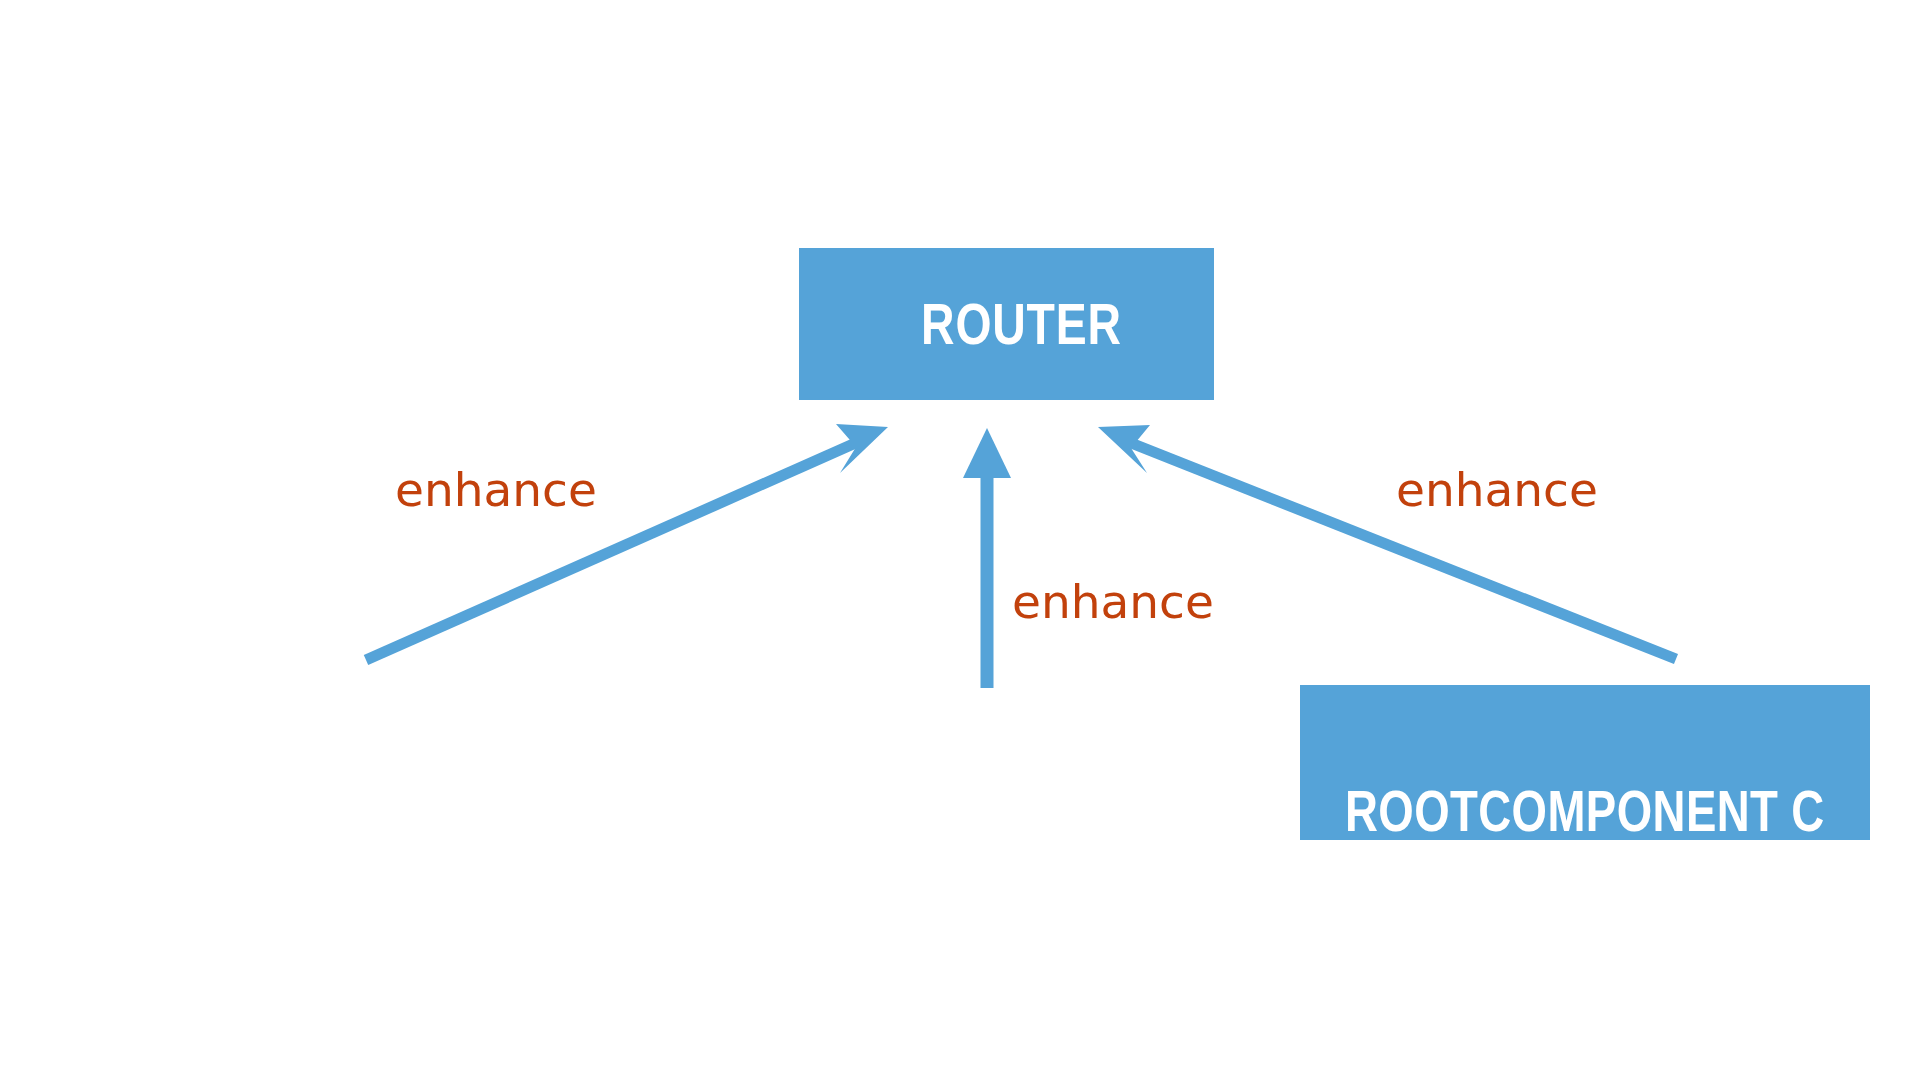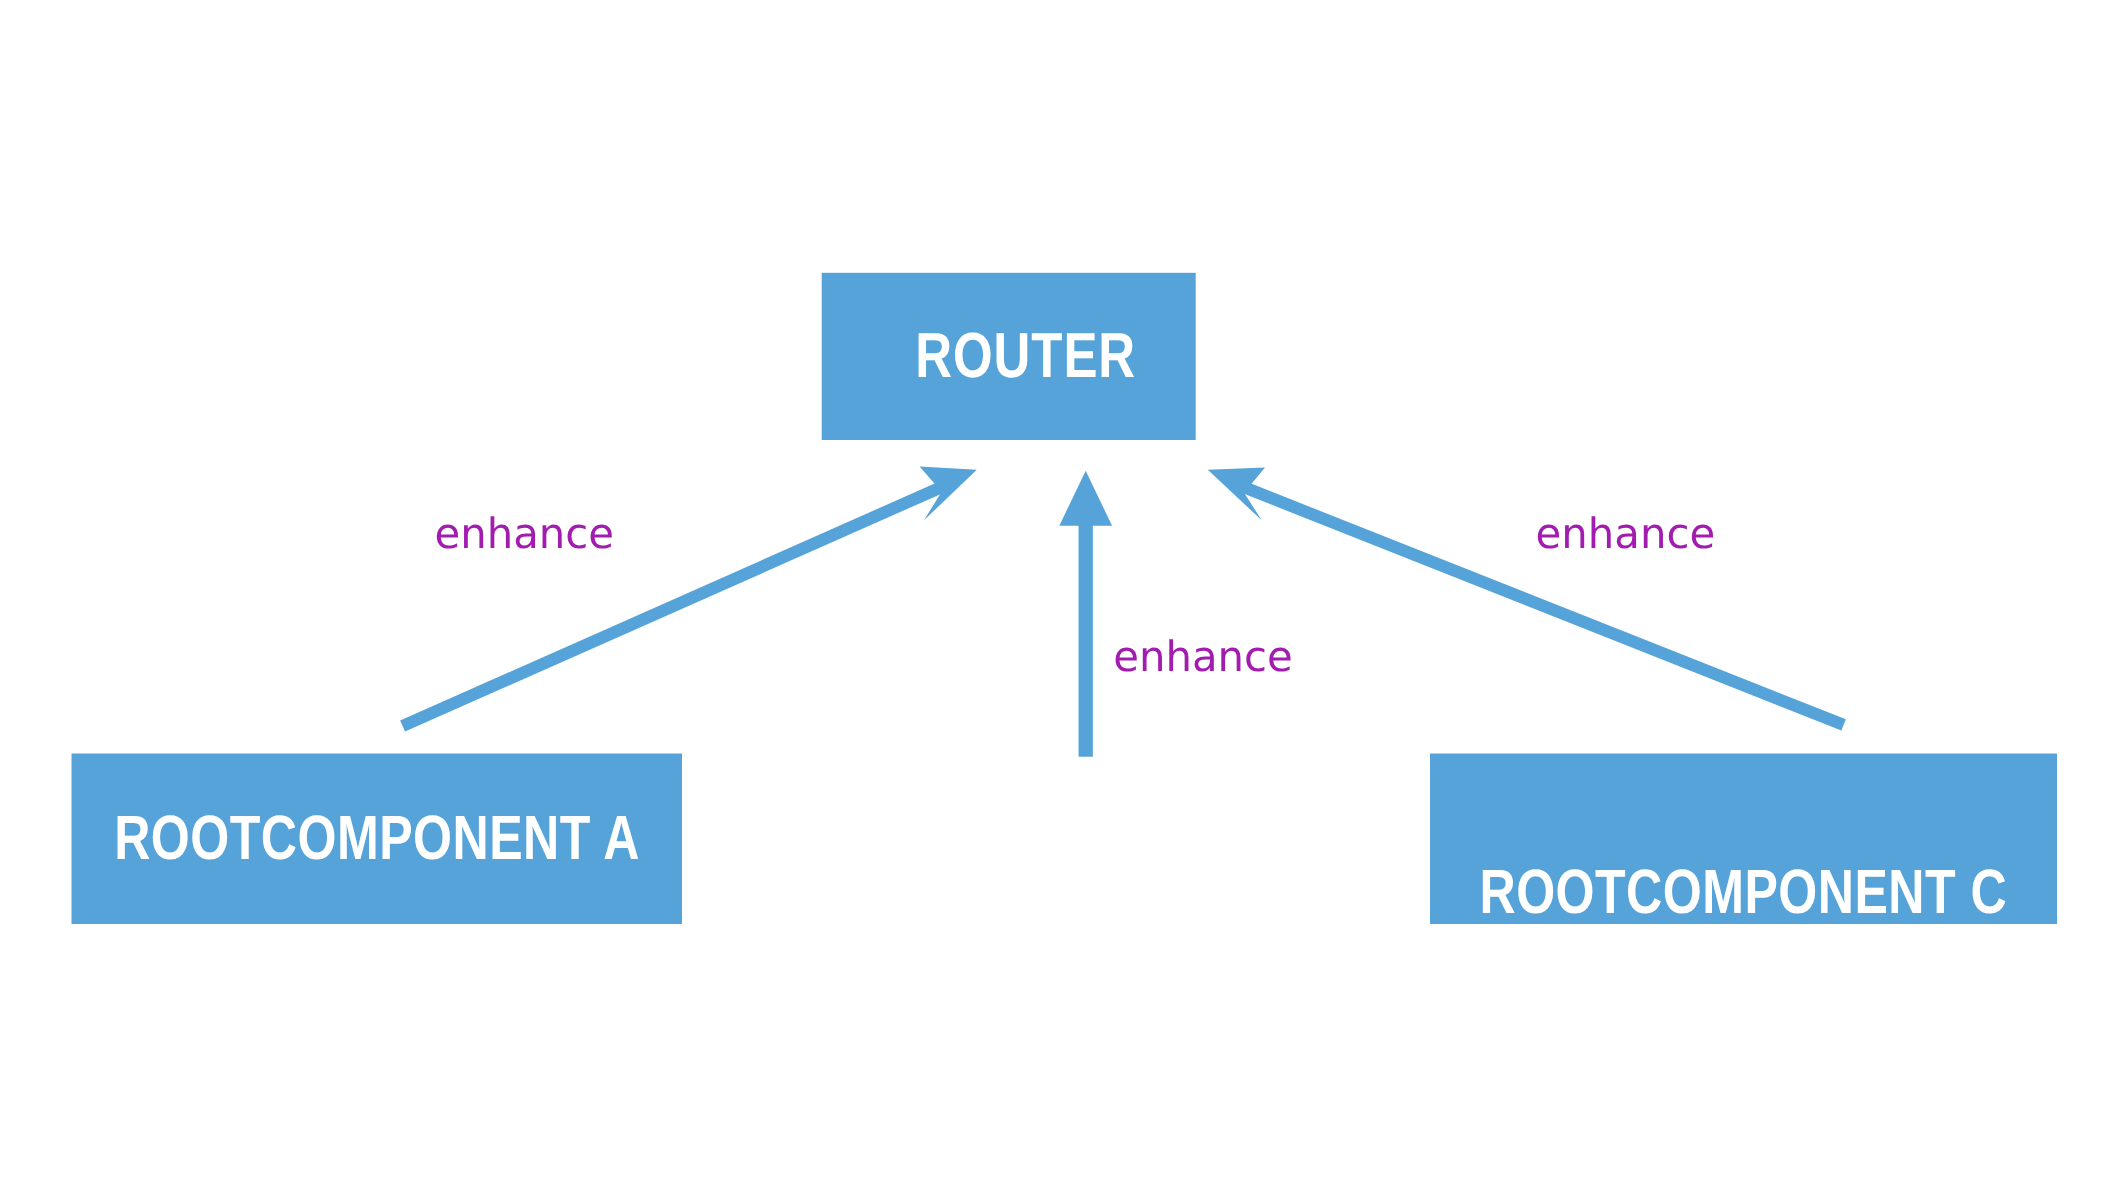--- a/index.html
+++ b/index.html
@@ -41,23 +41,23 @@
     color: #ffffff;
     font-family: "Liberation Sans Narrow", "Liberation Sans", sans-serif;
     font-weight: bold;
     letter-spacing: 0.5px;
     transform: scaleX(0.80);
     transform-origin: center center;
     white-space: nowrap;
     line-height: 1;
   }
   #node-router {
-    left: 747px;
+    left: 799px;
     top: 248px;
-    width: 340px;
+    width: 415px;
     height: 152px;
     padding-left: 30px;
   }
   #node-router .node-label {
     font-size: 58px;
     letter-spacing: 1px;
   }
   #node-rootcomponent-a {
     left: 65px;
     top: 685px;
@@ -77,24 +77,24 @@
     height: 155px;
     align-items: flex-end;
   }
   #node-rootcomponent-a .node-label,
   #node-rootcomponent-b .node-label,
   #node-rootcomponent-c .node-label {
     font-size: 57px;
   }
   .edge-label {
     position: absolute;
-    color: #a21caf;
+    color: #c2410c;
     font-family: "DejaVu Sans", sans-serif;
     font-weight: 400;
-    font-size: 38px;
+    font-size: 47px;
     line-height: 1;
     white-space: nowrap;
     letter-spacing: 0px;
   }
   #edge-label-a {
     left: 395px;
     top: 466px;
   }
   #edge-label-b {
     left: 1012px;
@@ -125,23 +125,20 @@
     <g>
       <line x1="1676" y1="659" x2="1126" y2="441" stroke="#55a3d8" stroke-width="11" stroke-linecap="butt"></line>
       <polygon points="1098,427 1150,425 1131,448 1147,473" fill="#55a3d8"></polygon>
     </g>
   </svg>
 
   <div class="node-box" id="node-router">
     <span class="node-label">ROUTER</span>
   </div>
 
-  <div class="node-box" id="node-rootcomponent-a">
-    <span class="node-label">ROOTCOMPONENT A</span>
-  </div>
 
 
   <div class="node-box" id="node-rootcomponent-c">
     <span class="node-label">ROOTCOMPONENT C</span>
   </div>
 
   <div class="edge-label" id="edge-label-a">enhance</div>
   <div class="edge-label" id="edge-label-b">enhance</div>
   <div class="edge-label" id="edge-label-c">enhance</div>
 

